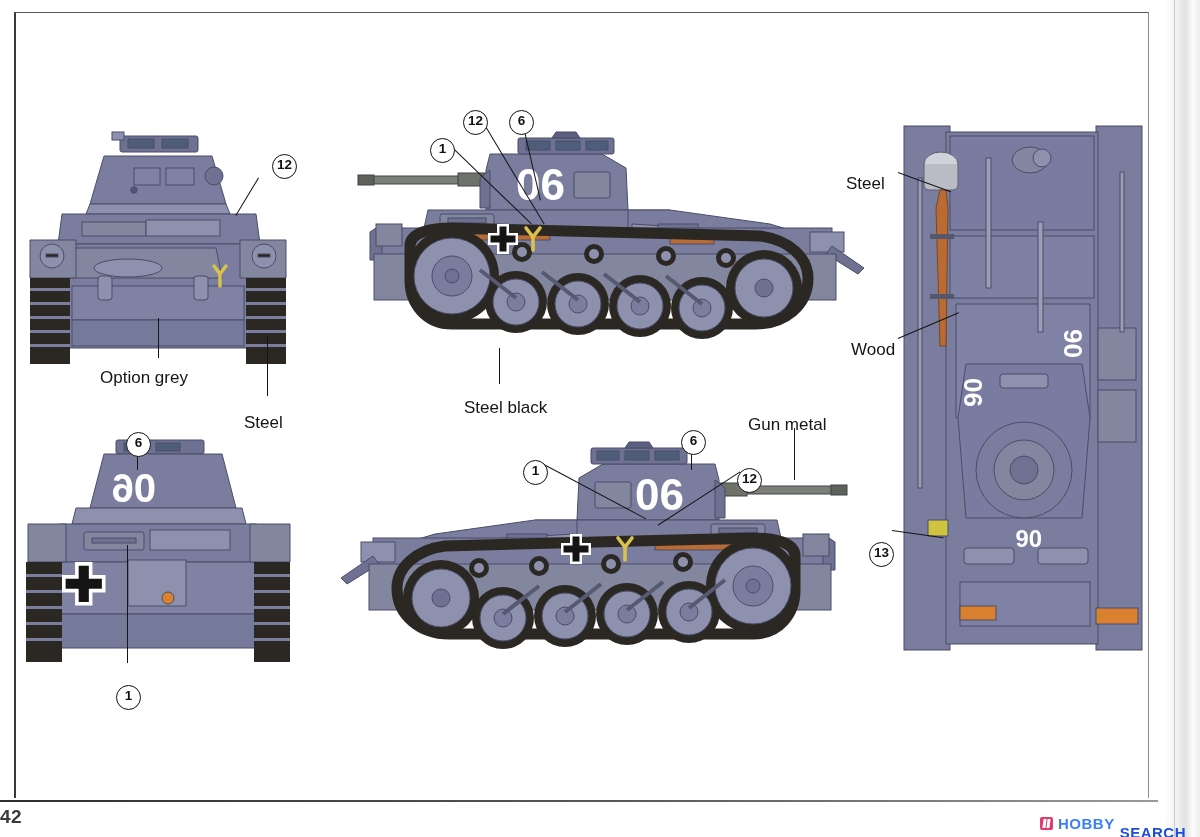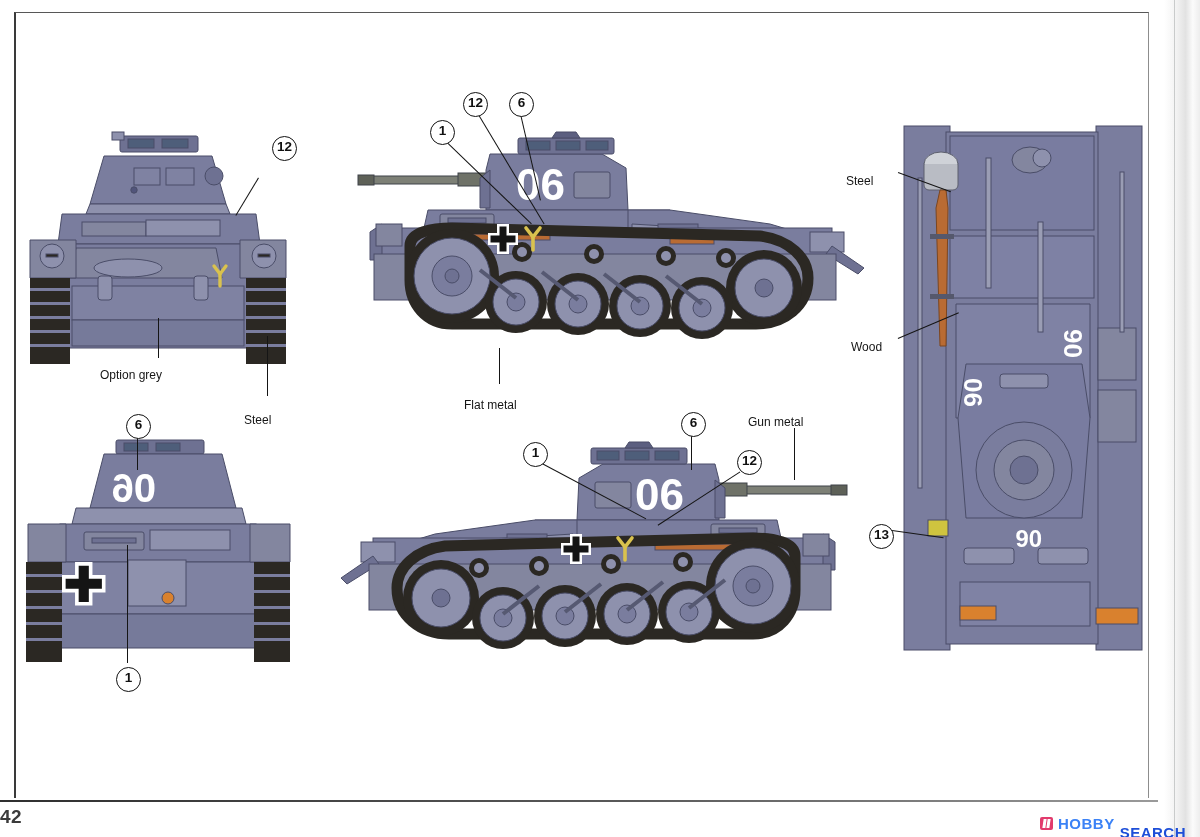--- a/index.html
+++ b/index.html
@@ -30,25 +30,25 @@
   #watermark .hs-hobby{color:#3b82f6;}
   #watermark .hs-search{color:#1d4ed8;margin-top:19px;}
 
   
   #heading{position:absolute;left:32px;top:42px;font-size:19.5px;font-weight:600;
       color:#1d1d1d;letter-spacing:.1px;white-space:nowrap;}
 
   
   .bubble{position:absolute;width:23px;height:23px;border-radius:50%;
       border:1.6px solid #111;background:#fff;color:#111;
-      font-size:13.5px;font-weight:600;line-height:20px;text-align:center;z-index:40;}
+      font-size:13.5px;font-weight:600;line-height:20px;text-align:center;z-index:40;margin-top:18px;}
   .lead{position:absolute;background:#151515;transform-origin:0 50%;height:1.4px;z-index:38;}
 
   
-  .lbl{position:absolute;font-size:12px;color:#151515;white-space:nowrap;z-index:40;}
+  .lbl{position:absolute;font-size:17px;color:#151515;white-space:nowrap;z-index:40;}
 
   
   .art{position:absolute;}
 
   svg{display:block;overflow:visible;}
 </style>
 </head>
 <body>
 
 <div id="scan">
@@ -436,21 +436,21 @@
   <div class="bubble" style="left:509px;top:92px;">6</div>
   <div class="bubble" style="left:126px;top:414px;">6</div>
   <div class="bubble" style="left:116px;top:667px;">1</div>
   <div class="bubble" style="left:523px;top:442px;">1</div>
   <div class="bubble" style="left:681px;top:412px;">6</div>
   <div class="bubble" style="left:737px;top:450px;">12</div>
   <div class="bubble" style="left:869px;top:524px;">13</div>
 
   <div class="lbl" style="left:100px;top:368px;">Option grey</div>
   <div class="lbl" style="left:244px;top:413px;">Steel</div>
-  <div class="lbl" style="left:464px;top:398px;">Flat metal</div>
+  <div class="lbl" style="left:464px;top:398px;">Steel black</div>
   <div class="lbl" style="left:748px;top:415px;">Gun metal</div>
   <div class="lbl" style="left:846px;top:174px;">Steel</div>
   <div class="lbl" style="left:851px;top:340px;">Wood</div>
 
   <div id="page-border"></div>
   <div id="page-edge-right"></div>
   <div id="footer-rule"></div>
   <div id="page-number">42</div>
 
   <div id="watermark">

